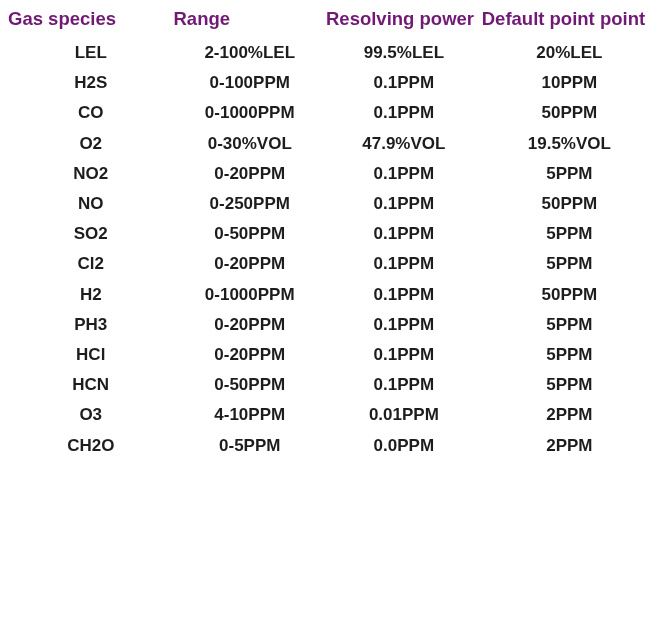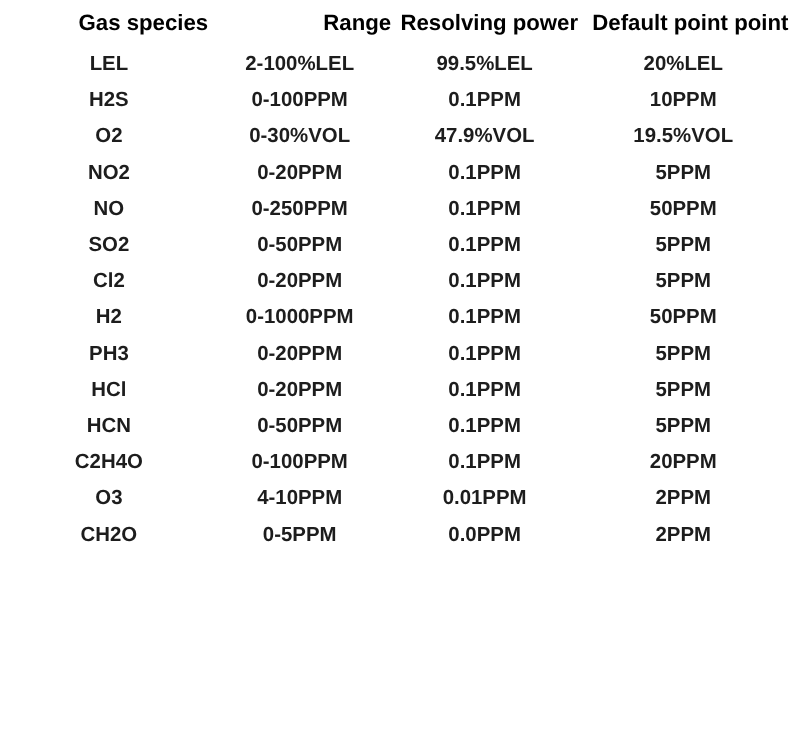--- a/index.html
+++ b/index.html
@@ -21,22 +21,22 @@
     padding: 6px 8px 0 8px;
   }
   table.gas-table {
     width: 100%;
     border-collapse: collapse;
     table-layout: fixed;
   }
   table.gas-table th {
     font-size: 18.5px;
     font-weight: bold;
-    color: #000000;
-    text-align: right;
+    color: #701a75;
+    text-align: left;
     padding: 2px 0 8px 0;
     white-space: nowrap;
   }
   table.gas-table td {
     font-size: 17px;
     font-weight: bold;
     color: #1d1d1d;
     text-align: center;
     padding: 5.1px 0;
     white-space: nowrap;
@@ -70,20 +70,26 @@
         <td>LEL</td>
         <td>2-100%LEL</td>
         <td>99.5%LEL</td>
         <td>20%LEL</td>
       </tr>
       <tr>
         <td>H2S</td>
         <td>0-100PPM</td>
         <td>0.1PPM</td>
         <td>10PPM</td>
+      </tr>
+      <tr>
+        <td>CO</td>
+        <td>0-1000PPM</td>
+        <td>0.1PPM</td>
+        <td>50PPM</td>
       </tr>
       <tr>
         <td>O2</td>
         <td>0-30%VOL</td>
         <td>47.9%VOL</td>
         <td>19.5%VOL</td>
       </tr>
       <tr>
         <td>NO2</td>
         <td>0-20PPM</td>
@@ -126,26 +132,20 @@
         <td>0.1PPM</td>
         <td>5PPM</td>
       </tr>
       <tr>
         <td>HCN</td>
         <td>0-50PPM</td>
         <td>0.1PPM</td>
         <td>5PPM</td>
       </tr>
       <tr>
-        <td>C2H4O</td>
-        <td>0-100PPM</td>
-        <td>0.1PPM</td>
-        <td>20PPM</td>
-      </tr>
-      <tr>
         <td>O3</td>
         <td>4-10PPM</td>
         <td>0.01PPM</td>
         <td>2PPM</td>
       </tr>
       <tr>
         <td>CH2O</td>
         <td>0-5PPM</td>
         <td>0.0PPM</td>
         <td>2PPM</td>

